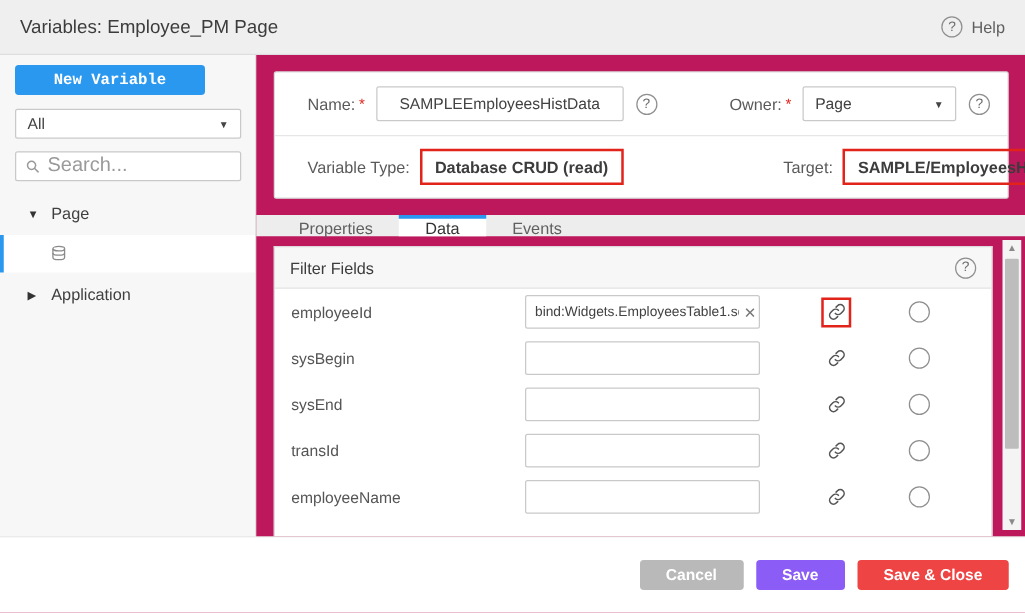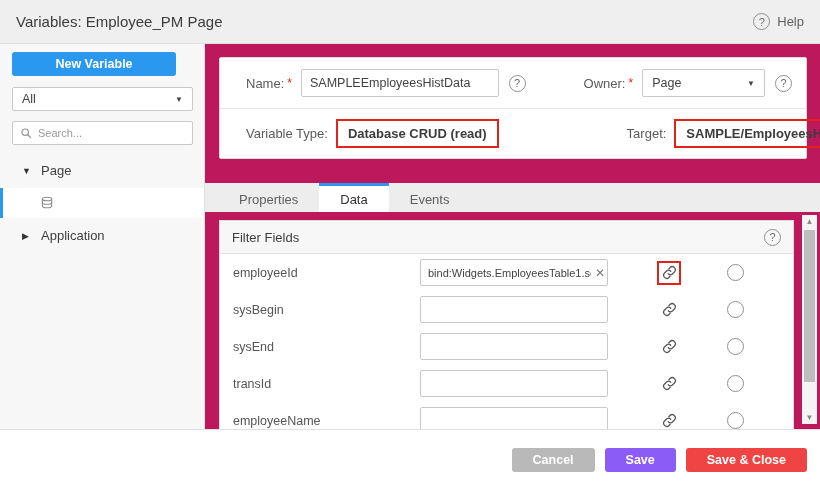--- a/index.html
+++ b/index.html
@@ -12,53 +12,53 @@
   .titlebar .title { font-size:15px; color:#3c3c3c; }
   .titlebar .help { margin-left:auto; display:flex; align-items:center; gap:7px; font-size:13px; color:#5f5f5f; cursor:pointer; }
 
   .qicon { display:inline-flex; align-items:center; justify-content:center; width:17px; height:17px; border:1px solid #8f8f8f; border-radius:50%; font-size:11px; color:#6e6e6e; background:transparent; flex:0 0 auto; }
 
   
   .body { flex:1 1 auto; display:flex; border-bottom:1px solid #e0e0e0; min-height:0; }
 
   
   .sidebar { width:205px; flex:0 0 auto; background:#f7f7f7; border-right:1px solid #e0e0e0; padding-top:8px; }
-  .btn-new { display:block; width:164px; margin:0 12px; height:24px; background:#2b98f0; color:#fff; border:none; border-radius:3px; font-size:12.5px; font-weight:bold; font-family:Liberation Sans, sans-serif; cursor:pointer; }
+  .btn-new { display:block; width:152px; margin:0 12px; height:24px; background:#2b98f0; color:#fff; border:none; border-radius:3px; font-size:12.5px; font-weight:bold; font-family:Liberation Mono, monospace; cursor:pointer; }
   .side-select { width:181px; margin:11px 12px 0; height:24px; background:#fff; border:1px solid #c9c9c9; border-radius:2px; display:flex; align-items:center; padding:0 9px; font-size:12.5px; color:#424242; cursor:pointer; }
   .side-select .caret { margin-left:auto; font-size:8px; color:#444; }
   .side-search { width:181px; margin:10px 12px 0; height:24px; background:#fff; border:1px solid #c9c9c9; border-radius:2px; display:flex; align-items:center; padding:0 7px; gap:6px; }
   .side-search svg { width:12px; height:12px; stroke:#9a9a9a; flex:0 0 auto; }
-  .side-search input { border:none; outline:none; flex:1; min-width:0; font-size:11px; font-family:inherit; color:#0f172a; background:transparent; }
+  .side-search input { border:none; outline:none; flex:1; min-width:0; font-size:16px; font-family:inherit; color:#0f172a; background:transparent; }
   .side-search input::placeholder { color:#9a9a9a; }
 
   .tree { margin-top:12px; font-size:13px; }
   .tree-row { height:27px; display:flex; align-items:center; gap:9px; padding-left:22px; color:#3f3f3f; cursor:pointer; }
   .tree-row .tw { font-size:9px; color:#333; width:10px; }
   .tree-row.selected { background:#fff; border-left:3px solid #2b98f0; padding-left:19px; color:#2b98f0; margin:4px 0; height:30px; }
   .tree-row.selected svg { width:14px; height:14px; stroke:#8a8a8a; }
   .tree-row.child { padding-left:40px; }
   .tree-row.selected.child { padding-left:37px; }
 
   
   .main { flex:1 1 auto; background:#be185d; display:flex; flex-direction:column; min-width:0; }
   .info-box { margin:13px 13px 0 14px; border:1px solid #d9d9d9; border-radius:2px; background:#fff; }
   .info-row { height:50px; display:flex; align-items:center; padding:0 14px 0 26px; }
   .info-row.second { border-top:1px solid #e6e6e6; }
   .lbl { font-size:13px; color:#5a5a5a; white-space:nowrap; }
   .req { color:#e2231a; margin-left:3px; font-size:12px; }
-  .name-input { width:245px; height:28px; border:1px solid #c9c9c9; border-radius:2px; margin-left:9px; padding:0 8px; font-size:12.5px; font-family:inherit; color:#424242; outline:none; }
+  .name-input { width:245px; height:28px; border:1px solid #c9c9c9; border-radius:2px; margin-left:9px; padding:0 8px; font-size:12.5px; font-family:inherit; color:#424242; outline:none;text-align:center; }
   .owner-select { width:150px; height:28px; border:1px solid #c9c9c9; border-radius:2px; margin-left:9px; padding:0 9px; display:flex; align-items:center; font-size:12.5px; color:#424242; cursor:pointer; background:#fff; }
   .owner-select .caret { margin-left:auto; font-size:8px; color:#444; }
   .info-row .qicon { margin-left:10px; }
   .gap-owner { width:58px; flex:0 0 auto; }
   .red-box { border:2px solid #e2231a; padding:5px 10px; margin-left:8px; font-size:13px; font-weight:bold; color:#3c3c3c; white-space:nowrap; }
   .gap-target { width:128px; flex:0 0 auto; }
 
   
-  .tabbar { margin-top:24px; height:29px; background:#ededed; display:flex; align-items:stretch; padding-left:13px; flex:0 0 auto; }
+  .tabbar { margin-top:13px; height:17px; background:#ededed; display:flex; align-items:stretch; padding-left:13px; flex:0 0 auto; }
   .tab { padding:0 21px; display:flex; align-items:center; font-size:13px; color:#5f5f5f; cursor:pointer; border-top:3px solid transparent; }
   .tab.active { background:#fff; border-top:3px solid #2b98f0; color:#333; }
 
   
   .content { flex:1 1 auto; position:relative; min-height:0; }
   .panel { position:absolute; left:14px; right:26px; top:8px; bottom:0; border:1px solid #ddd; border-bottom:none; background:#fff; overflow:hidden; }
   .panel-header { height:33px; background:#f7f7f7; border-bottom:1px solid #e3e3e3; display:flex; align-items:center; padding:0 12px; font-size:13px; color:#3c3c3c; }
   .panel-header .qicon { margin-left:auto; }
   .frow { height:37px; display:flex; align-items:center; padding-left:13px;gap:37px; }
   .frow .flabel { width:150px; font-size:12.5px; color:#555; }

